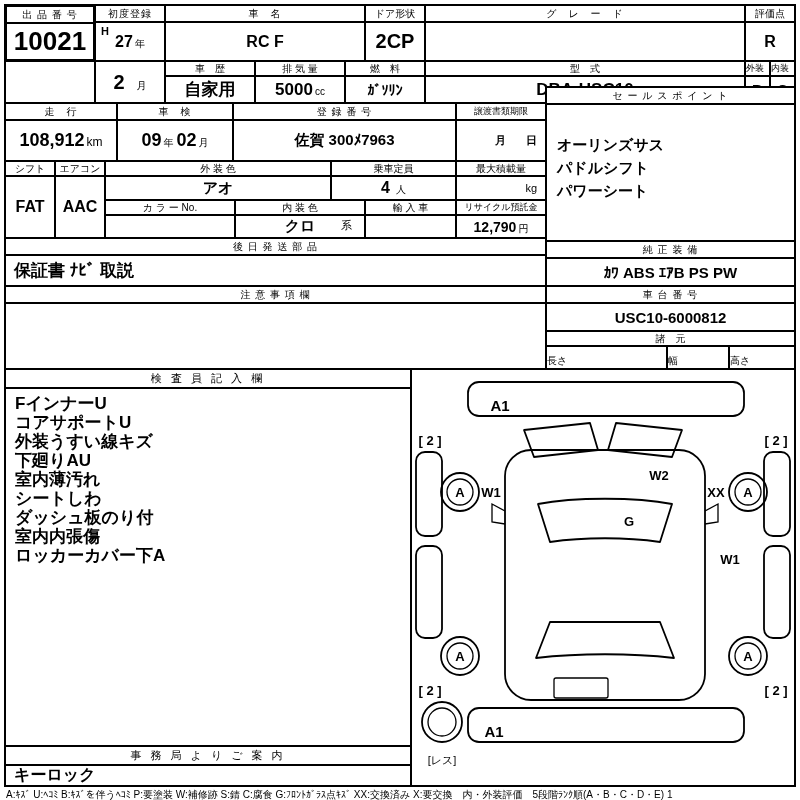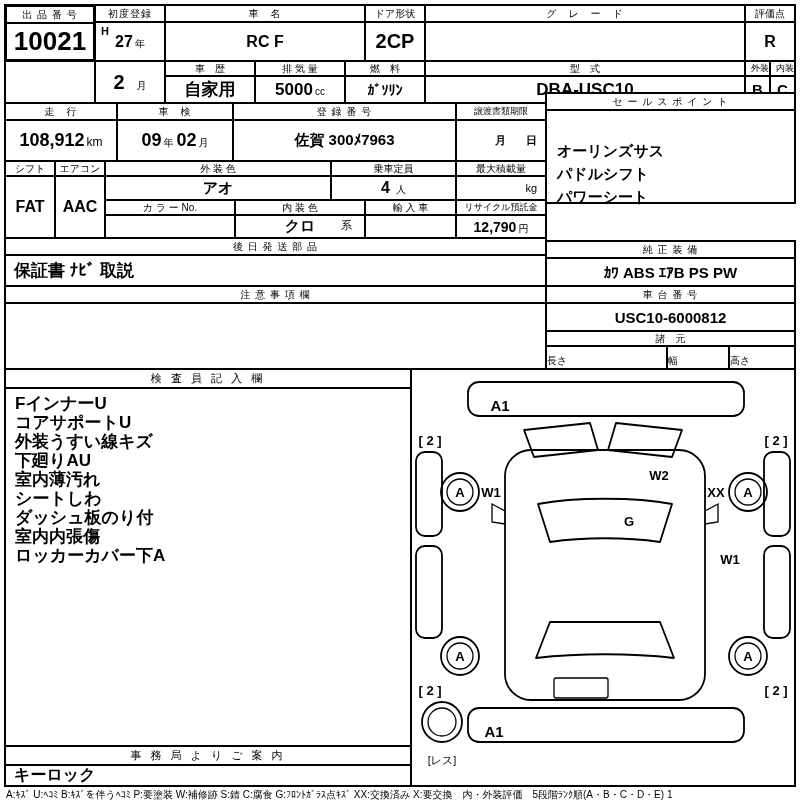--- a/index.html
+++ b/index.html
@@ -12,21 +12,21 @@
   .lsm{font-size:9px;letter-spacing:0}
   .v{flex:1 1 auto;display:flex;align-items:center;justify-content:center;font-weight:bold;white-space:nowrap;overflow:hidden}
   .vleft{justify-content:flex-start;padding-left:8px}
   .vright{justify-content:flex-end;padding-right:8px}
   .vr{white-space:nowrap}
   .u{font-size:10px;font-weight:normal;margin-left:2px}
   .f26{font-size:26px}.f24{font-size:16px}.f20{font-size:20px}.f19{font-size:15px}
   .f18{font-size:18px}.f17{font-size:17px}.f16{font-size:16px}.f15{font-size:15px}
   .f14{font-size:14px}
   .sub{flex:1;display:flex;flex-direction:column}
-  .sub .sl{flex:0 0 15px;border-bottom:2px solid #000;font-size:9px;line-height:13px;text-align:right}
+  .sub .sl{flex:0 0 15px;border-bottom:2px solid #000;font-size:9px;line-height:13px;text-align:left}
   .sub .sv{flex:1;display:flex;align-items:center;justify-content:center;font-weight:bold;font-size:15px}
   .splitrow{flex:1;display:flex;flex-direction:row;align-items:stretch}
   .speccell{display:flex;align-items:flex-end;font-size:10px}
   .saleslist{padding:28px 10px 0 10px;font-size:15px;font-weight:bold;line-height:23px}
   .insplist{padding:5px 0 0 9px;font-size:17px;font-weight:bold;line-height:19px}
   .legend{position:absolute;left:6px;top:788px;width:790px;font-size:10px;white-space:nowrap;overflow:hidden}
   .ln{fill:none;stroke:#000;stroke-width:1.8;stroke-linejoin:round}
   .lnthin{fill:none;stroke:#000;stroke-width:1.3}
   text.d{font-weight:bold;font-size:13px;fill:#000;text-anchor:middle}
   text.d15{font-weight:bold;font-size:15px;fill:#000;text-anchor:middle}
@@ -132,21 +132,21 @@
     <div class="v f19">佐賀 300ﾒ7963</div>
   </div>
 
   <div class="c" style="left:455px;top:102px;width:92px;height:60px">
     <div class="l lsm">譲渡書類期限</div>
     <div class="v vright" style="font-weight:bold">
       <span class="vr" style="font-size:11px"><span>月</span><span style="margin-left:20px">日</span></span>
     </div>
   </div>
 
-  <div class="c" style="left:545px;top:92px;width:251px;height:112px">
+  <div class="c" style="left:545px;top:86px;width:251px;height:156px">
     <div class="l">セ ー ル ス ポ イ ン ト</div>
     <div class="saleslist">
       <div>オーリンズサス</div>
       <div>パドルシフト</div>
       <div>パワーシート</div>
     </div>
   </div>
 
   <div class="c" style="left:4px;top:160px;width:52px;height:79px">
     <div class="l l2">シフト</div>

